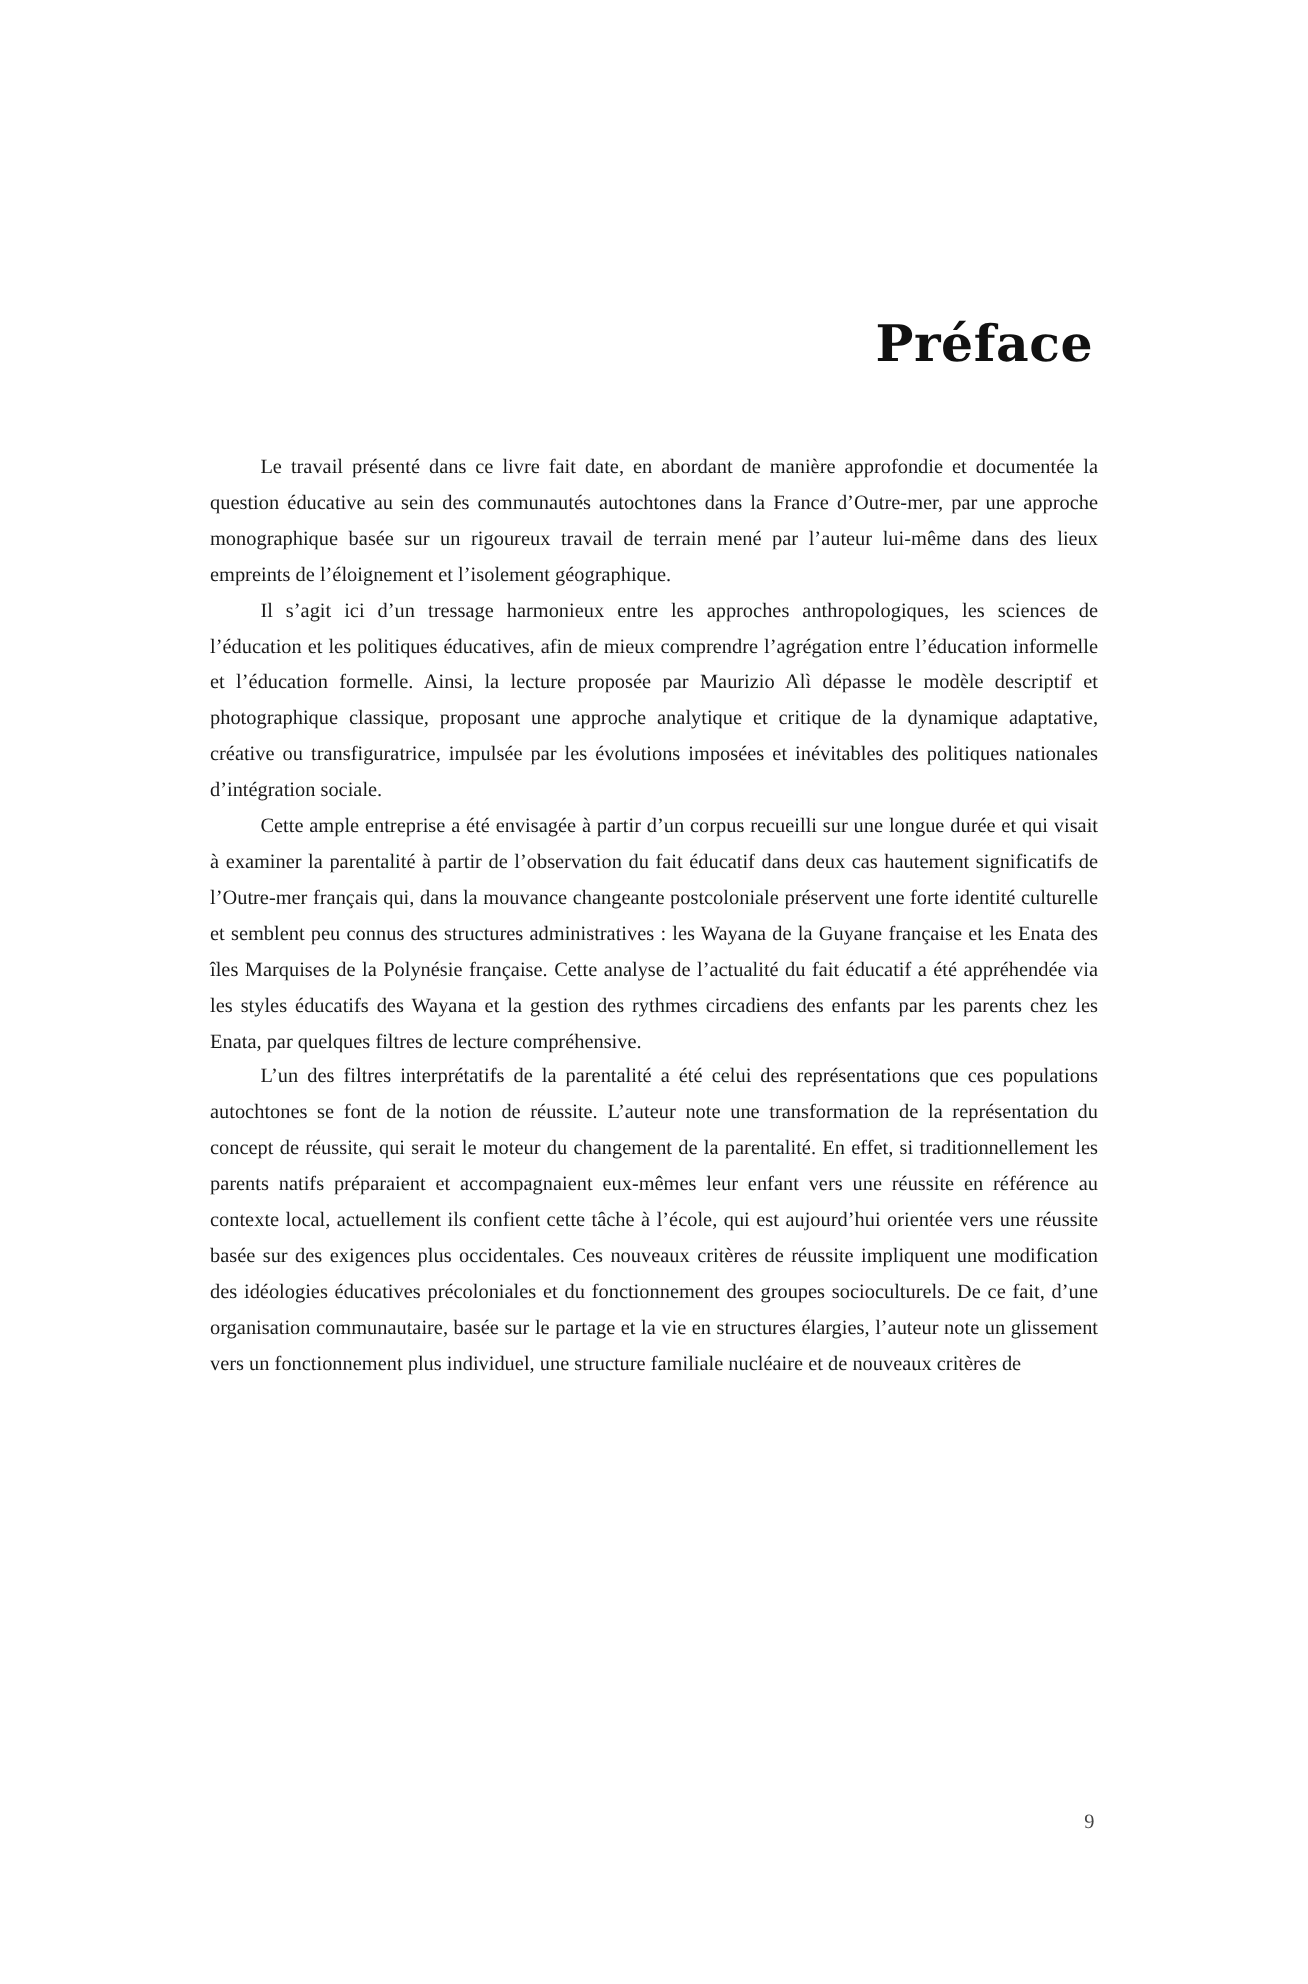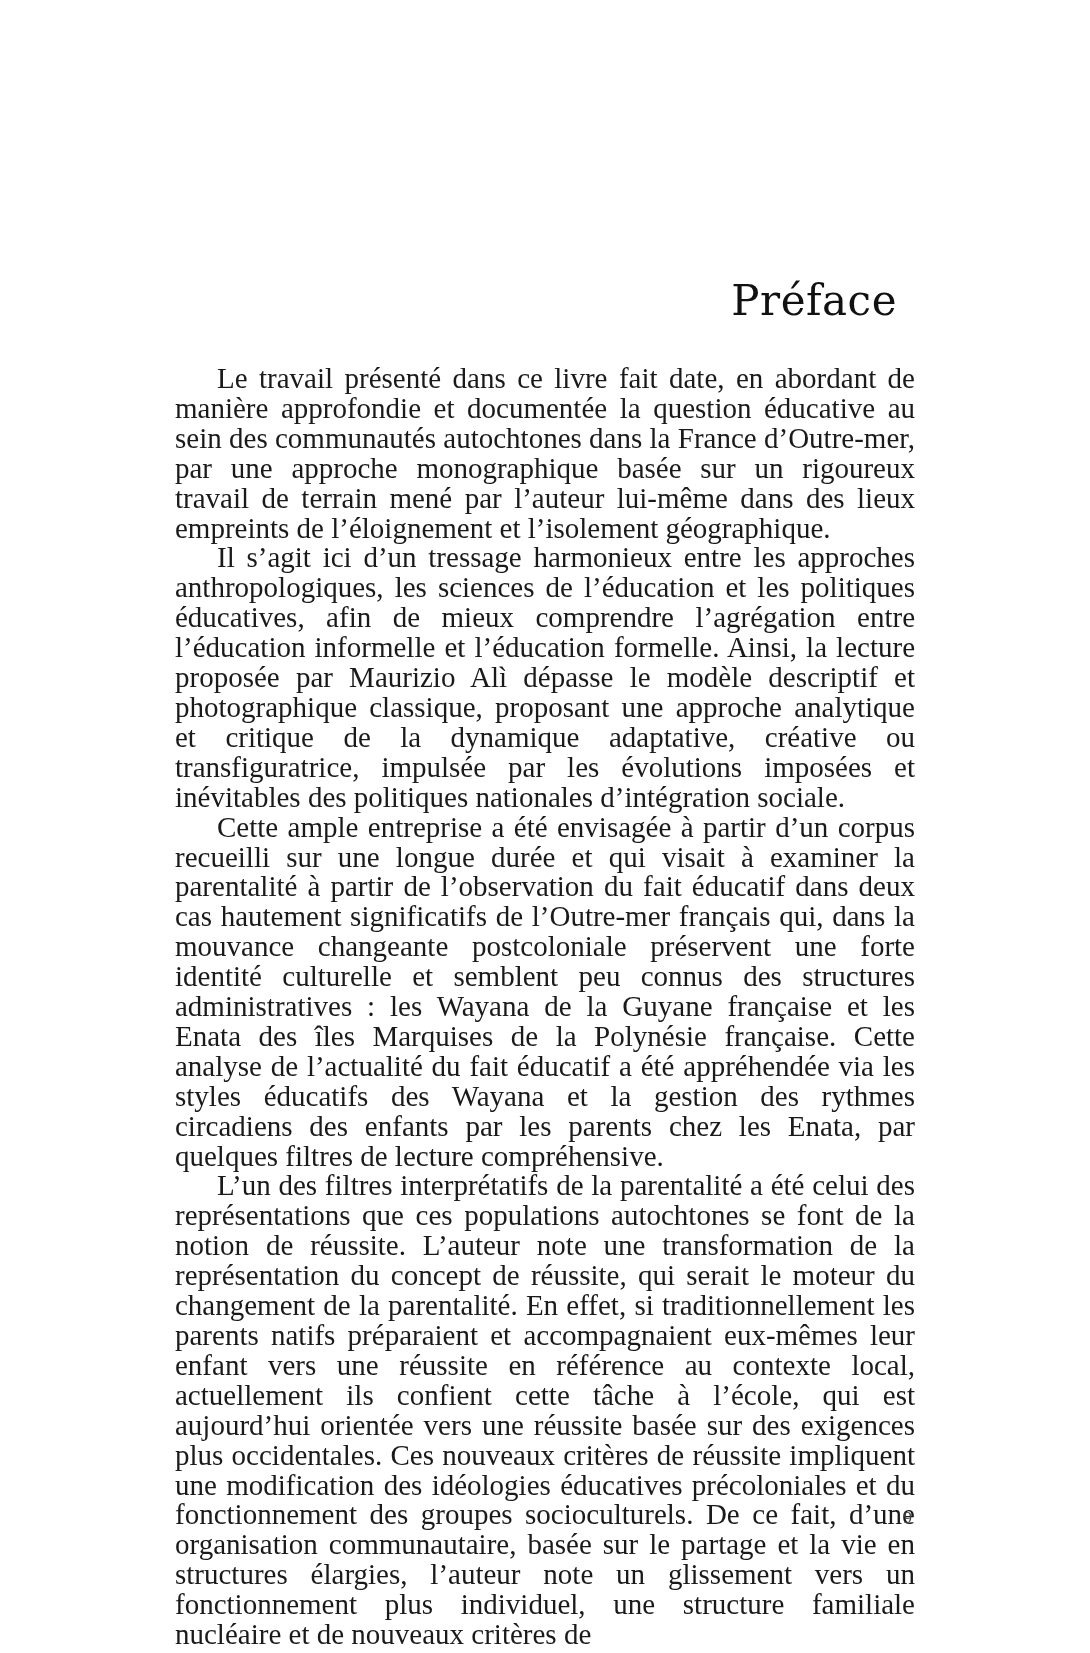--- a/index.html
+++ b/index.html
@@ -19,32 +19,32 @@
       position: absolute;
       left: 0; top: 0;
       width: 1090px;
       height: 1653px;
     }
     .chapter-title {
       position: absolute;
       right: 175px;
       top: 258px;
       font-family: "DejaVu Serif", "Liberation Serif", serif;
-      font-weight: normal;
+      font-weight: bold;
       font-size: 42px;
       letter-spacing: 0.5px;
-      margin: 18px;
+      margin: 4px;
       color: #111;
     }
     .body-text {
       position: absolute;
       left: 175px;
-      top: 364px;
+      top: 374px;
       width: 740px;
-      font-size: 29px;
+      font-size: 17px;
       line-height: 29.9px;
       text-align: justify;
       hyphens: manual;
     }
     .body-text p {
       margin: 0;
       text-indent: 42px;
     }
     .folio {
       position: absolute;

